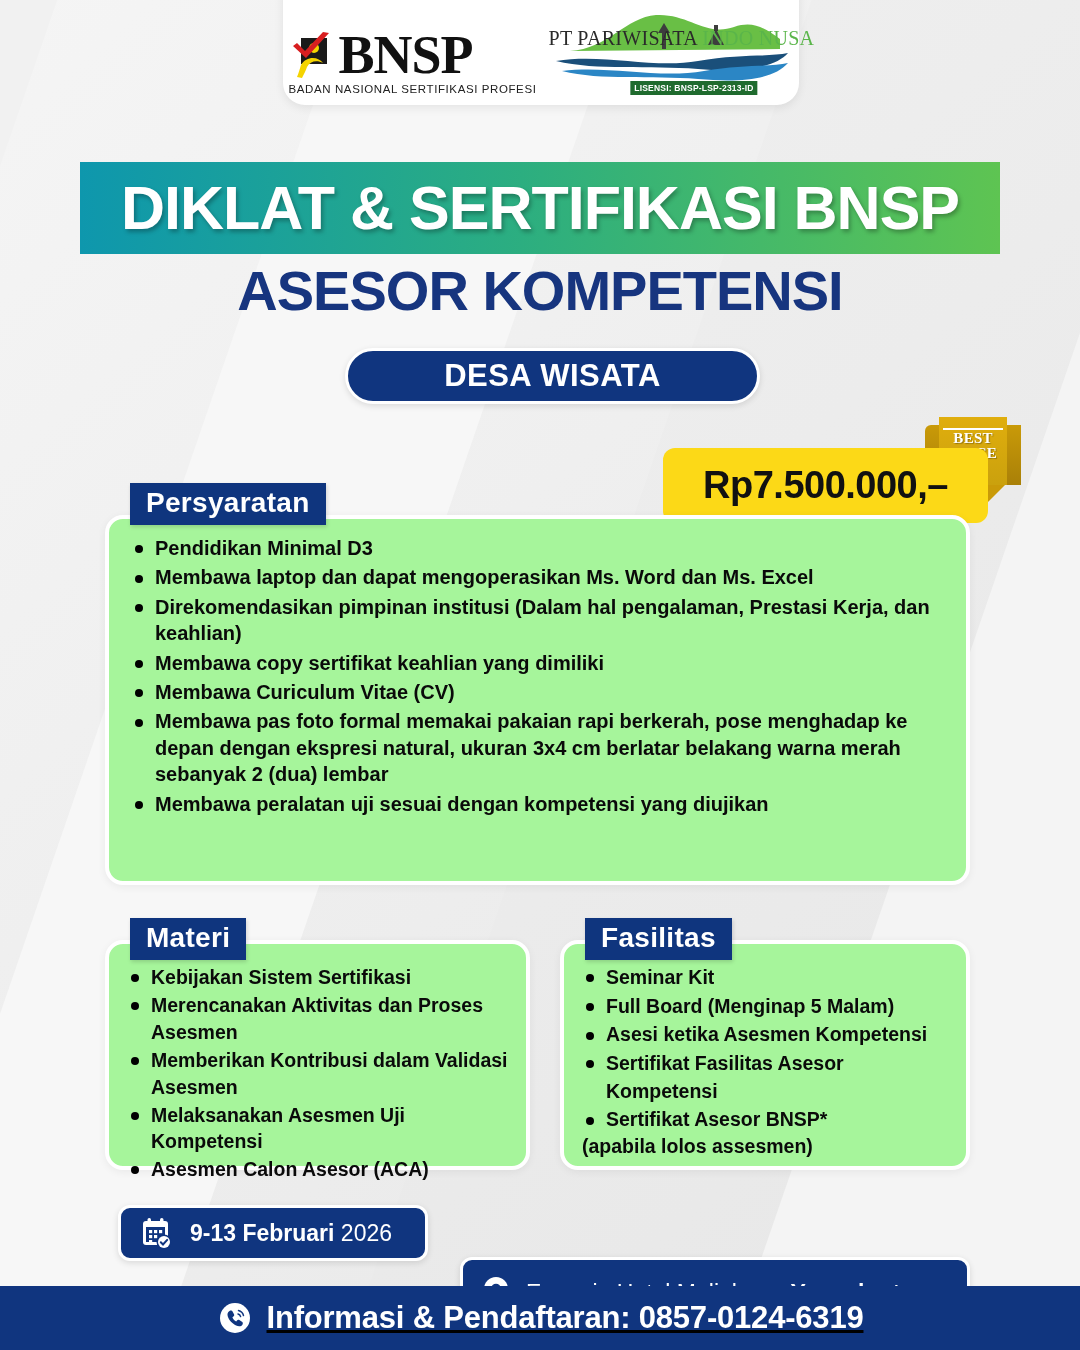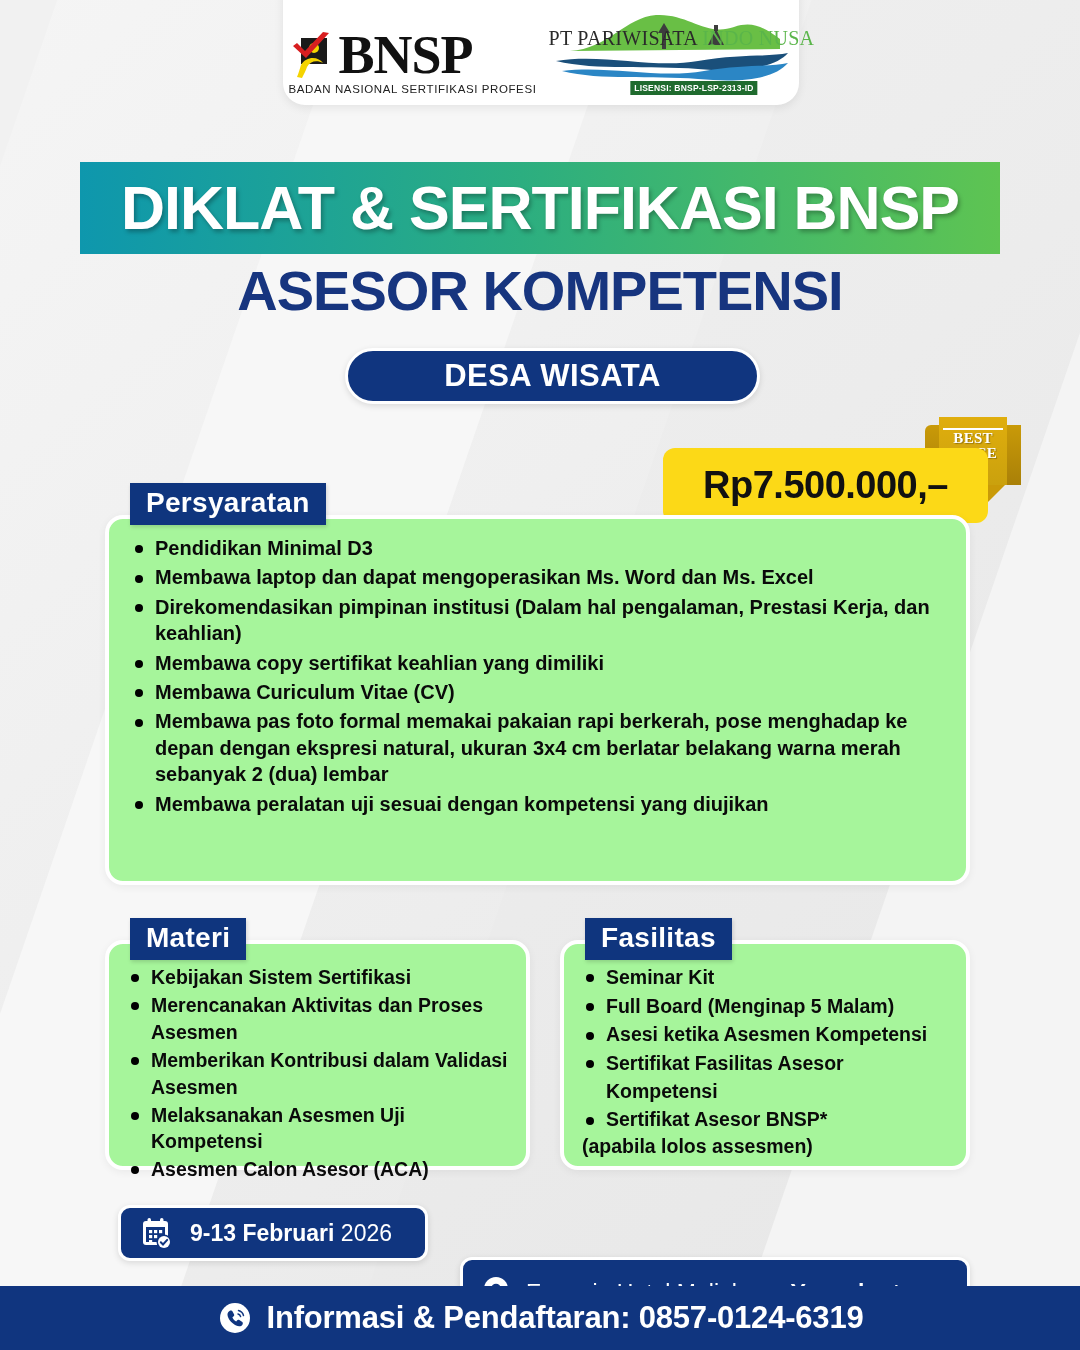--- a/index.html
+++ b/index.html
@@ -128,21 +128,21 @@
     box-shadow:0 2px 6px rgba(0,0,0,.12);
   }
   #bar-date { left:118px; top:1205px; width:310px; height:56px; }
   #bar-venue { left:460px; top:1257px; width:510px; height:72px; }
   .info-bar .txt { color:#fff; font-size:23px; }
   .info-bar .txt b { font-weight:bold; }
   .info-bar .txt .thin { font-weight:normal; }
 
   .footer {
     position:absolute; left:0; bottom:0; width:1080px; height:64px;
-    background:#10357f; display:flex; align-items:center; justify-content:center; gap:14px;
+    background:#10357f; display:flex; align-items:center; justify-content:center; gap:14px;text-decoration:underline;
   }
   .footer .ftxt { color:#fff; font-size:31px; font-weight:bold; letter-spacing:-.2px; }
 
   svg { display:block; }
 </style>
 </head>
 <body>
 
 <div class="bg">
   <div class="bg-shape s1"></div>

